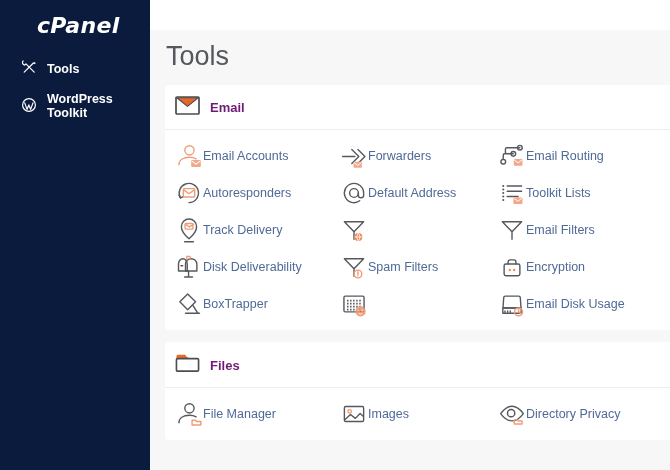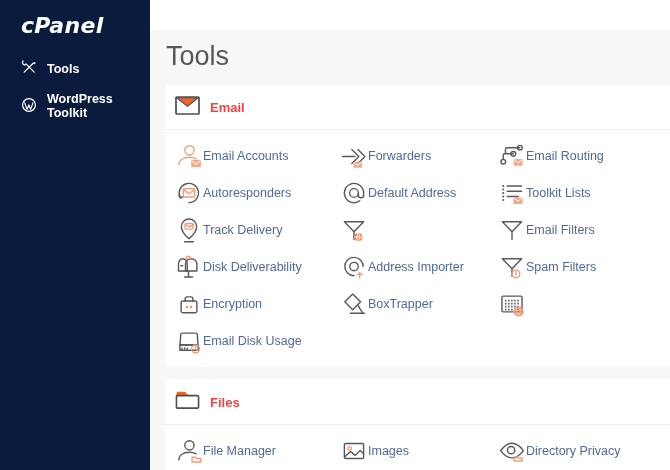--- a/index.html
+++ b/index.html
@@ -3,37 +3,37 @@
 <meta charset="utf-8">
 <style>
   html,body{margin:0;padding:0;}
   body{
     width:670px;height:470px;overflow:hidden;position:relative;
     font-family:"Liberation Sans","DejaVu Sans",sans-serif;
     background:#f7f7f8;
   }
   
   .sidebar{position:absolute;left:0;top:0;bottom:0;width:150px;background:#0a1b3e;z-index:3;}
-  .logo{padding:13px 0 0 21px;color:#fff;font-family:"DejaVu Sans",sans-serif;
+  .logo{padding:13px 0 0 37px;color:#fff;font-family:"DejaVu Sans",sans-serif;
         font-style:italic;font-weight:bold;font-size:22px;letter-spacing:.3px;}
   .nav{margin-top:14px;}
   .nav-item{display:flex;align-items:center;gap:10px;padding:7px 21px;color:#fff;
             font-size:12.5px;font-weight:700;cursor:pointer;}
   .nav-item svg{flex:none;}
   
   .topbar{position:absolute;left:150px;right:0;top:0;height:30px;background:#fff;z-index:2;}
   .content{position:absolute;left:150px;top:30px;right:0;bottom:0;background:#f7f7f8;
            padding-left:15px;overflow:hidden;}
   .page-title{margin:11px 0 13px 1px;font-size:27px;font-weight:400;color:#55585c;}
   
   .card{background:#fff;border-radius:4px;width:545px;}
   .card + .card{margin-top:12px;}
   .card-header{display:flex;align-items:center;gap:10px;padding:11px 10px 10px;
                border-bottom:1px solid #eceef2;}
-  .card-title{font-size:13px;font-weight:700;color:#ef4444;}
+  .card-title{font-size:13px;font-weight:700;color:#701a75;}
   .grid{display:grid;grid-template-columns:165px 158px auto;padding:7px 10px 8px;}
   .tool{display:flex;align-items:center;height:37px;cursor:pointer;}
   .tool svg{width:28px;height:28px;flex:none;}
   .tool-label{font-size:12.5px;color:#4f6a97;white-space:nowrap;}
   
   .g{stroke:#56585e;fill:none;stroke-width:1.6;stroke-linecap:round;stroke-linejoin:round;}
   .sb{stroke:#ef9d78;fill:none;stroke-width:1.6;stroke-linecap:round;stroke-linejoin:round;}
   .w{stroke:#fff;fill:none;stroke-width:1.5;stroke-linecap:round;stroke-linejoin:round;}
   .cal{stroke:#56585e;stroke-width:2;stroke-linecap:butt;stroke-dasharray:1.7 1.8;fill:none;}
 </style>
@@ -177,28 +177,20 @@
         <svg viewBox="0 0 32 32">
           <path class="g" d="M12 20.5v-7.7a6.5 6.3 0 0 1 13 0v7.7z" fill="#fff"></path>
           <path class="g" d="M4 20.5v-7.7a5 6.3 0 0 1 10 0v7.7z" fill="#fff"></path>
           <path class="sb" d="M13.5 7.5V3.8h3.6v3" stroke-width="1.4"></path>
           <path class="g" d="M6.8 14.5h2"></path>
           <path class="g" d="M15.5 20.5v7M11 27.5h9"></path>
         </svg>
         <span class="tool-label">Disk Deliverability</span>
       </div>
 
-      <div class="tool">
-        <svg viewBox="0 0 32 32">
-          <circle class="g" cx="16" cy="15.5" r="4.8"></circle>
-          <path class="g" d="M26.5 15.5a10.5 10.5 0 1 0-10.5 10.5"></path>
-          <path class="sb" d="M22.5 28.5v-6m0 0l-2.7 2.7m2.7-2.7l2.7 2.7"></path>
-        </svg>
-        <span class="tool-label">Address Importer</span>
-      </div>
 
       <div class="tool">
         <svg viewBox="0 0 32 32">
           <path class="g" d="M5 6.5h22M5 6.5L16 18 27 6.5M16 18v8.5"></path>
           <circle class="sb" cx="20.5" cy="24" r="4.4" fill="#fff" stroke-width="1.4"></circle>
           <path class="sb" d="M20.5 21.4v3.1" stroke-width="1.3"></path>
           <circle cx="20.5" cy="26.3" r=".8" fill="#ef9d78"></circle>
         </svg>
         <span class="tool-label">Spam Filters</span>
       </div>

